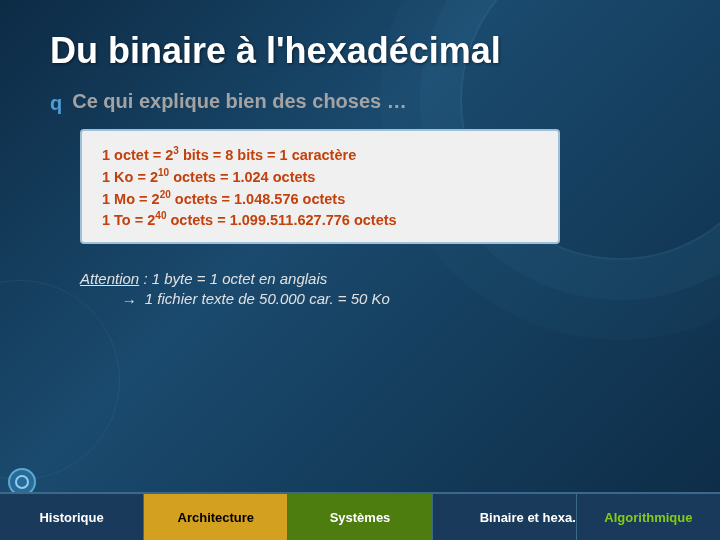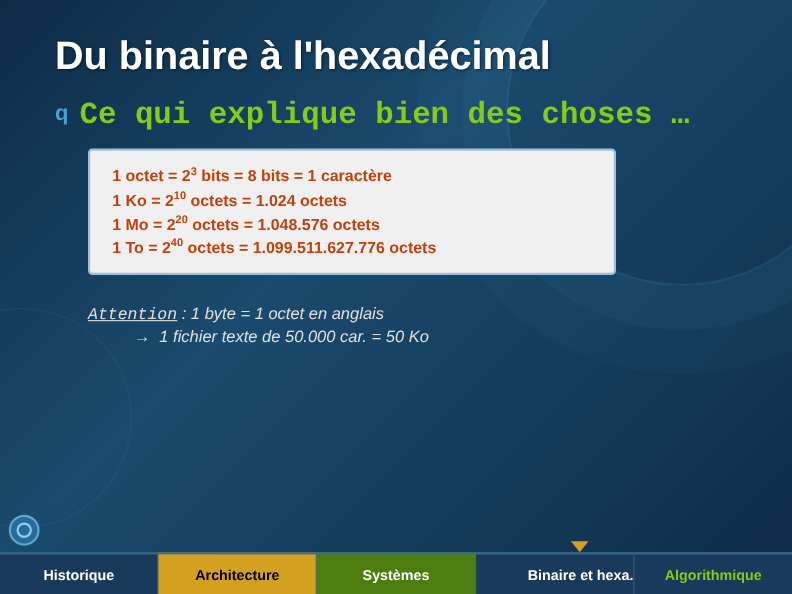--- a/index.html
+++ b/index.html
@@ -63,24 +63,23 @@
     }
 
     .bullet-q {
       color: #4a9fd4;
       font-size: 20px;
       font-weight: bold;
       margin-top: 2px;
     }
 
     .subtitle-text {
-      color: #84cc16;
-      font-size: 28px;
-      font-weight: bold;
-      font-family: Liberation Mono, monospace;
+      color: #a3a3a3;
+      font-size: 20px;
+      font-weight: bold;
     }
 
     .info-box {
       background: #f0f0f0;
       border: 2px solid #a0c0d8;
       border-radius: 4px;
       padding: 12px 20px;
       margin-left: 30px;
       margin-bottom: 16px;
       display: inline-block;
@@ -111,35 +110,34 @@
     .attention-line {
       color: #e0e0e0;
       font-size: 15px;
       font-style: italic;
       margin-bottom: 3px;
     }
 
     .attention-line .underline {
       text-decoration: underline;
       font-style: italic;
-      font-family: Liberation Mono, monospace;
     }
 
     .arrow {
       display: inline-block;
       margin-right: 4px;
     }
 
     
     .bottom-nav {
       position: absolute;
       bottom: 0;
       left: 0;
       right: 0;
-      height: 38px;
+      height: 48px;
       display: flex;
       z-index: 10;
     }
 
     .nav-item {
       flex: 1;
       display: flex;
       align-items: center;
       justify-content: center;
       font-size: 13px;

